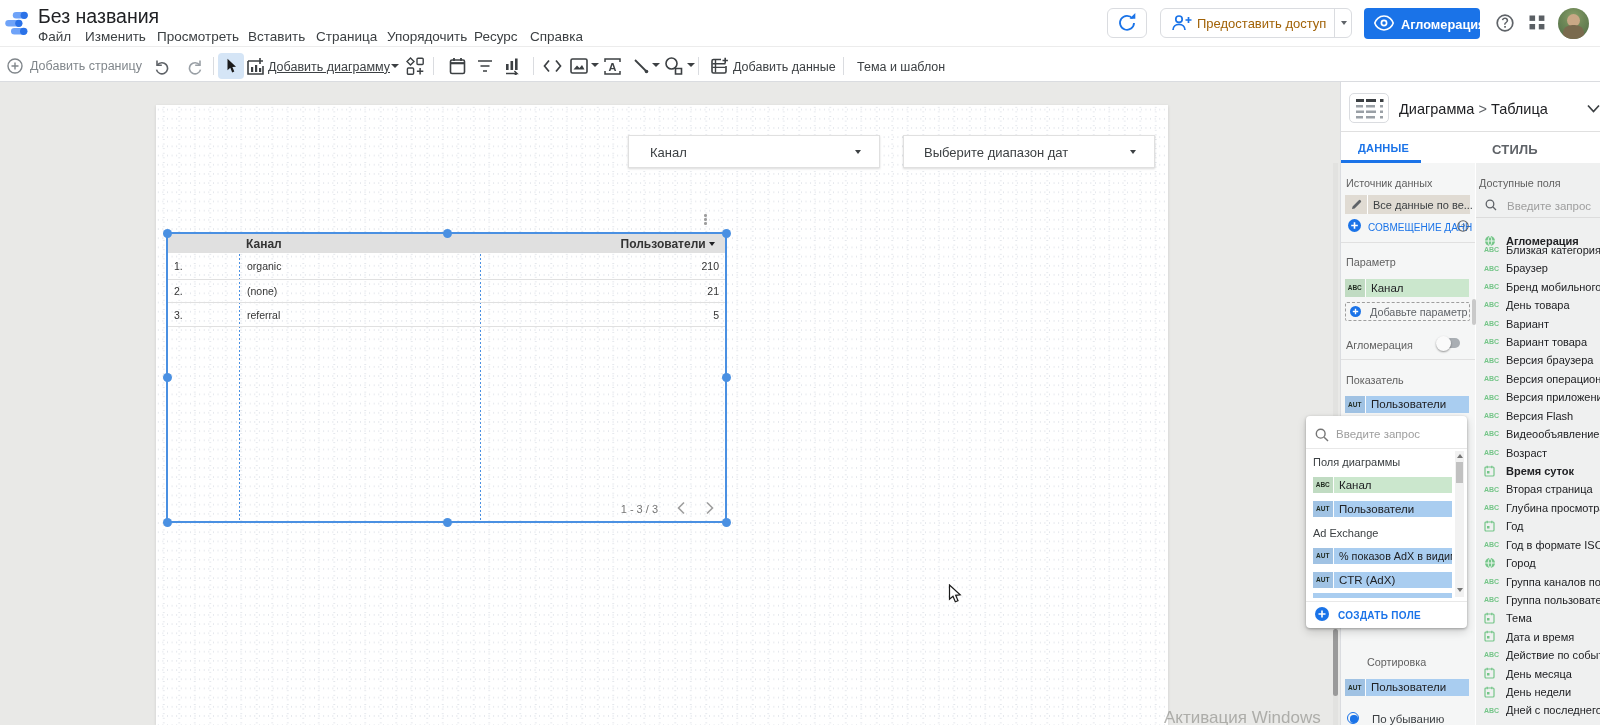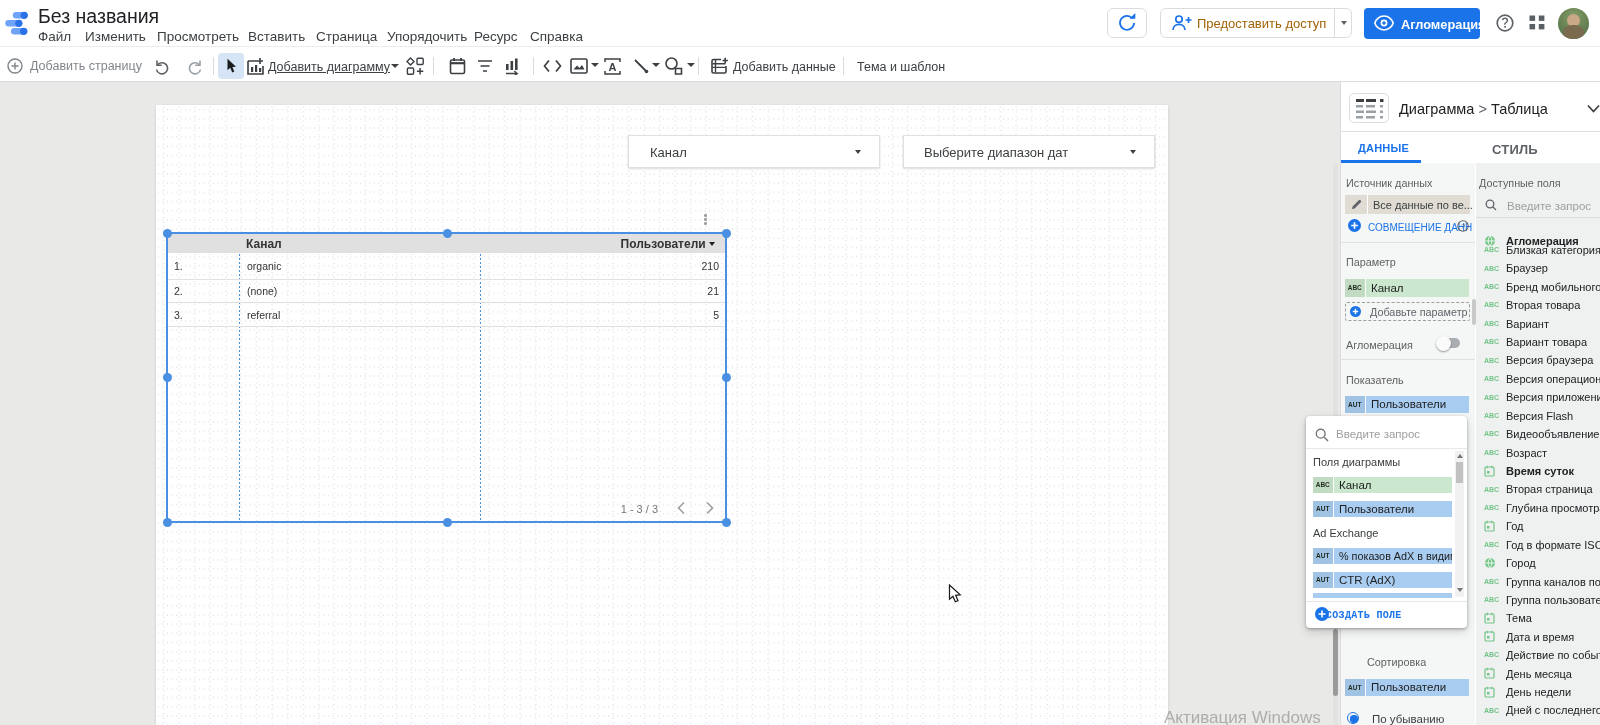--- a/index.html
+++ b/index.html
@@ -399,21 +399,21 @@
       <div class="abs" style="left:31px;top:37px;font-size:11.5px;color:#9e9e9e;">Введите запрос</div>
       <div class="abs" style="left:0;top:53.5px;width:125px;height:1px;background:#dcdcdc;"></div>
       <div id="fields">
         <div class="frow" style="top:68px;font-weight:bold;"><span class="ficon"><svg width="12" height="12" viewBox="0 0 12 12" style="vertical-align:middle">
                 <circle cx="6" cy="6" r="5" fill="#74c588"></circle>
                 <path d="M1 6 h10 M6 1 a7.5 7.5 0 0 1 0 10 M6 1 a7.5 7.5 0 0 0 0 10" stroke="#fff" stroke-width="0.8" fill="none"></path>
               </svg></span><span class="ftext">Агломерация</span></div>
         <div class="frow" style="top:76.9px;"><span class="ficon">ABC</span><span class="ftext">Близкая категория (..</span></div>
         <div class="frow" style="top:95.3px;"><span class="ficon">ABC</span><span class="ftext">Браузер</span></div>
         <div class="frow" style="top:113.8px;"><span class="ficon">ABC</span><span class="ftext">Бренд мобильного у..</span></div>
-        <div class="frow" style="top:132.2px;"><span class="ficon">ABC</span><span class="ftext">Вторая товара</span></div>
+        <div class="frow" style="top:132.2px;"><span class="ficon">ABC</span><span class="ftext">День товара</span></div>
         <div class="frow" style="top:150.6px;"><span class="ficon">ABC</span><span class="ftext">Вариант</span></div>
         <div class="frow" style="top:169.0px;"><span class="ficon">ABC</span><span class="ftext">Вариант товара</span></div>
         <div class="frow" style="top:187.4px;"><span class="ficon">ABC</span><span class="ftext">Версия браузера</span></div>
         <div class="frow" style="top:205.9px;"><span class="ficon">ABC</span><span class="ftext">Версия операционно..</span></div>
         <div class="frow" style="top:224.3px;"><span class="ficon">ABC</span><span class="ftext">Версия приложения</span></div>
         <div class="frow" style="top:242.7px;"><span class="ficon">ABC</span><span class="ftext">Версия Flash</span></div>
         <div class="frow" style="top:261.1px;"><span class="ficon">ABC</span><span class="ftext">Видеообъявление Tr..</span></div>
         <div class="frow" style="top:279.5px;"><span class="ficon">ABC</span><span class="ftext">Возраст</span></div>
         <div class="frow" style="top:298.0px;font-weight:bold;"><span class="ficon"><svg width="11" height="12" viewBox="0 0 11 12" style="vertical-align:middle">
                 <rect x="1" y="2" width="9" height="9" rx="1" fill="none" stroke="#74c588" stroke-width="1.2"></rect>
@@ -490,14 +490,14 @@
   <div class="abs" style="left:149px;top:35px;width:9px;height:146px;background:#f1f1f1;"></div>
   <div class="abs" style="left:150px;top:46px;width:7px;height:21px;background:#c1c1c1;"></div>
   <div class="abs" style="left:151px;top:38px;width:0;height:0;border-left:3.5px solid transparent;border-right:3.5px solid transparent;border-bottom:4.5px solid #757575;"></div>
   <div class="abs" style="left:151px;top:172px;width:0;height:0;border-left:3.5px solid transparent;border-right:3.5px solid transparent;border-top:4.5px solid #757575;"></div>
   <div class="abs" style="left:0;top:184.5px;width:161px;height:1px;background:#e8e8e8;"></div>
   <div class="abs" style="left:9px;top:191px;width:14px;height:14px;border-radius:50%;background:#1a73e8;">
     <svg style="display:block" width="14" height="14" viewBox="0 0 14 14">
         <path d="M7 3.5 v7 M3.5 7 h7" stroke="#fff" stroke-width="1.6"></path>
       </svg>
   </div>
-  <div class="abs" style="left:20px;top:194px;font-size:10px;font-weight:bold;letter-spacing:0.3px;color:#1a73e8;font-family:Liberation Mono, monospace;">СОЗДАТЬ ПОЛЕ</div>
+  <div class="abs" style="left:32px;top:194px;font-size:10px;font-weight:bold;letter-spacing:0.3px;color:#1a73e8;">СОЗДАТЬ ПОЛЕ</div>
 </div>
 
 </body></html>

